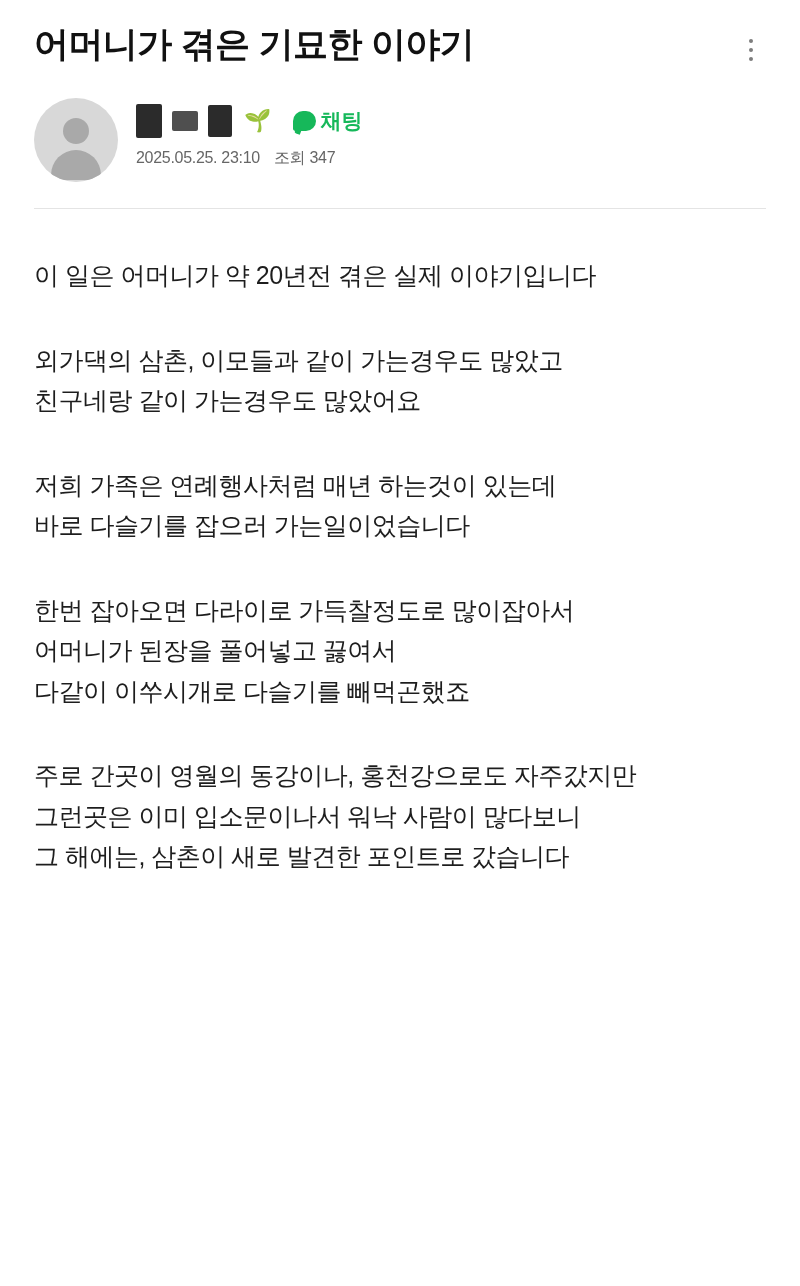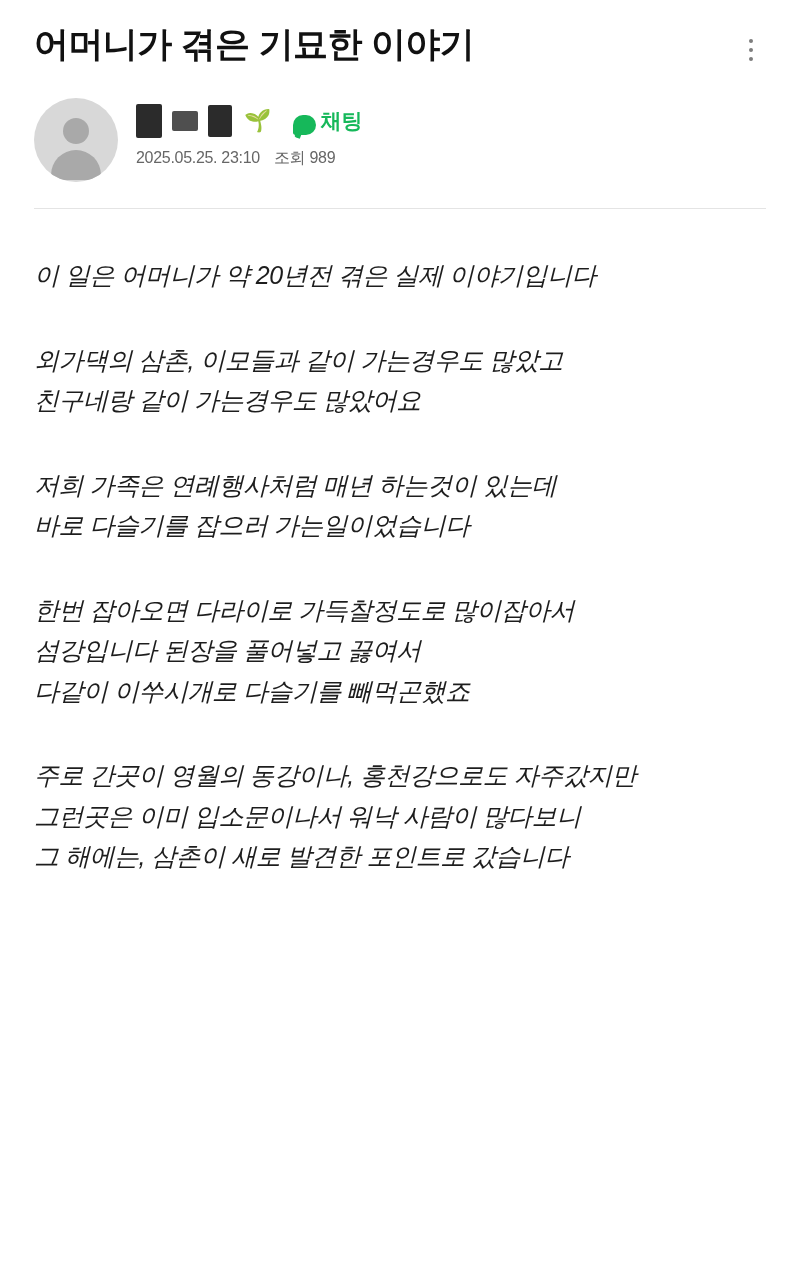--- a/index.html
+++ b/index.html
@@ -115,21 +115,21 @@
   .redact.r2 { width: 26px; height: 20px; background:#4f4f4f; }
   .redact.r3 { width: 24px; height: 32px; }
   .sprout {
     color: #22c36b;
     font-size: 22px;
     line-height: 1;
     margin-left: 2px;
   }
   .chat-badge {
     display: inline-flex;
-    align-items: flex-end;
+    align-items: center;
     gap: 4px;
     background: transparent;
     color: #16b85a;
     font-size: 21px;
     font-weight: 700;
     margin-left: 12px;
   }
   .chat-bubble {
     width: 23px;
     height: 20px;
@@ -168,21 +168,20 @@
   .post-body {
     padding-top: 46px;
     font-size: 25px;
     line-height: 1.62;
     color: #1d1d1d;
     letter-spacing: -0.5px;
   }
   .para {
     margin: 0 0 44px 0;
     white-space: pre-line;
-    font-style: italic;
   }
   .para:last-child { margin-bottom: 0; }
 </style>
 </head>
 <body>
 
 <div class="page">
 
   <div class="post-header">
     <div class="title-row">
@@ -205,35 +204,35 @@
           <span class="redact r2"></span>
           <span class="redact r3"></span>
           <span class="sprout">🌱</span>
           <span class="chat-badge">
             <span class="chat-bubble"></span>
             <span>채팅</span>
           </span>
         </div>
         <div class="author-meta">
           <span>2025.05.25. 23:10</span>
-          <span>조회 989</span>
+          <span>조회 347</span>
         </div>
       </div>
     </div>
 
     <hr class="divider">
   </div>
 
   <div class="post-body">
     <p class="para">이 일은 어머니가 약 20년전 겪은 실제 이야기입니다</p>
     <p class="para">외가댁의 삼촌, 이모들과 같이 가는경우도 많았고
 친구네랑 같이 가는경우도 많았어요</p>
     <p class="para">저희 가족은 연례행사처럼 매년 하는것이 있는데
 바로 다슬기를 잡으러 가는일이었습니다</p>
     <p class="para">한번 잡아오면 다라이로 가득찰정도로 많이잡아서
-섬강입니다 된장을 풀어넣고 끓여서
+어머니가 된장을 풀어넣고 끓여서
 다같이 이쑤시개로 다슬기를 빼먹곤했죠</p>
     <p class="para">주로 간곳이 영월의 동강이나, 홍천강으로도 자주갔지만
 그런곳은 이미 입소문이나서 워낙 사람이 많다보니
 그 해에는, 삼촌이 새로 발견한 포인트로 갔습니다</p>
   </div>
 
 </div>
 
 </body></html>

